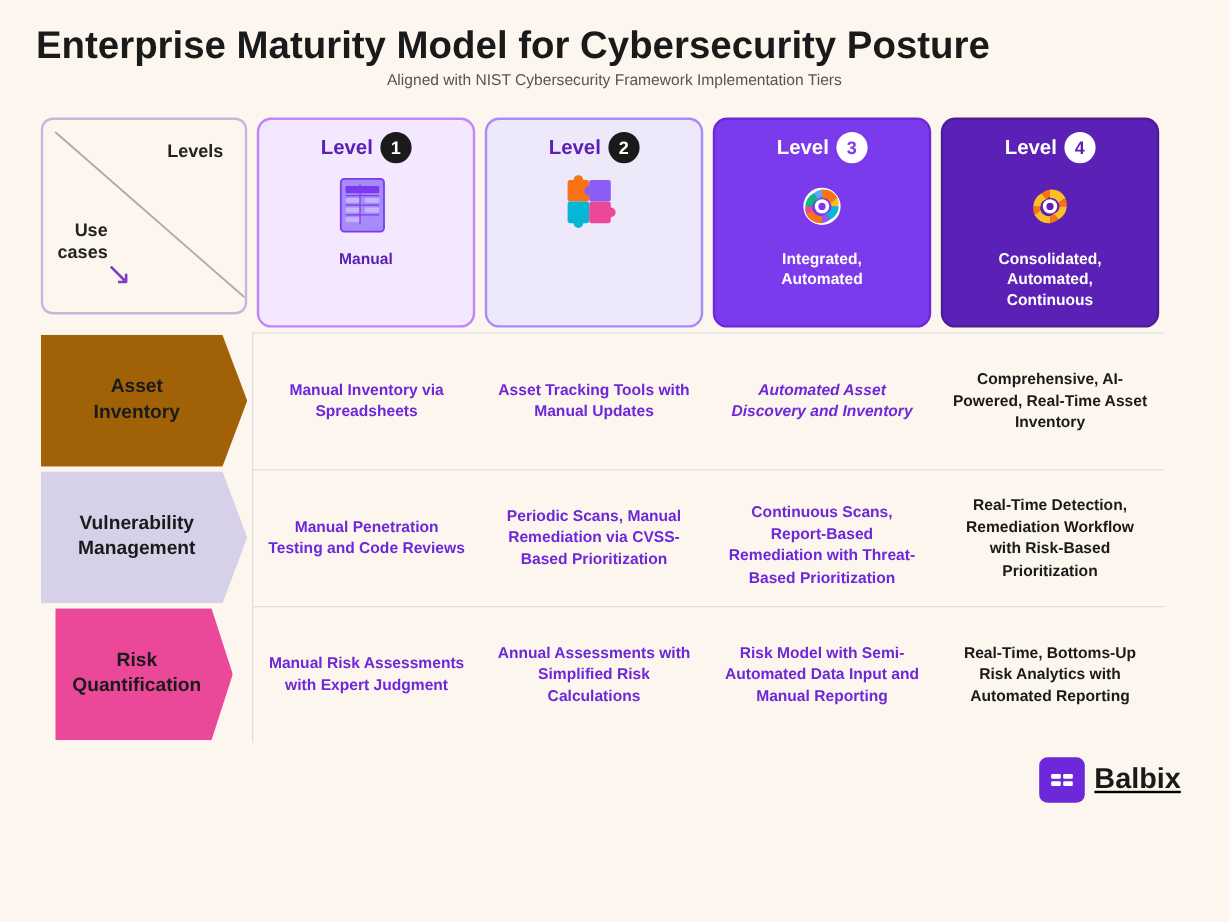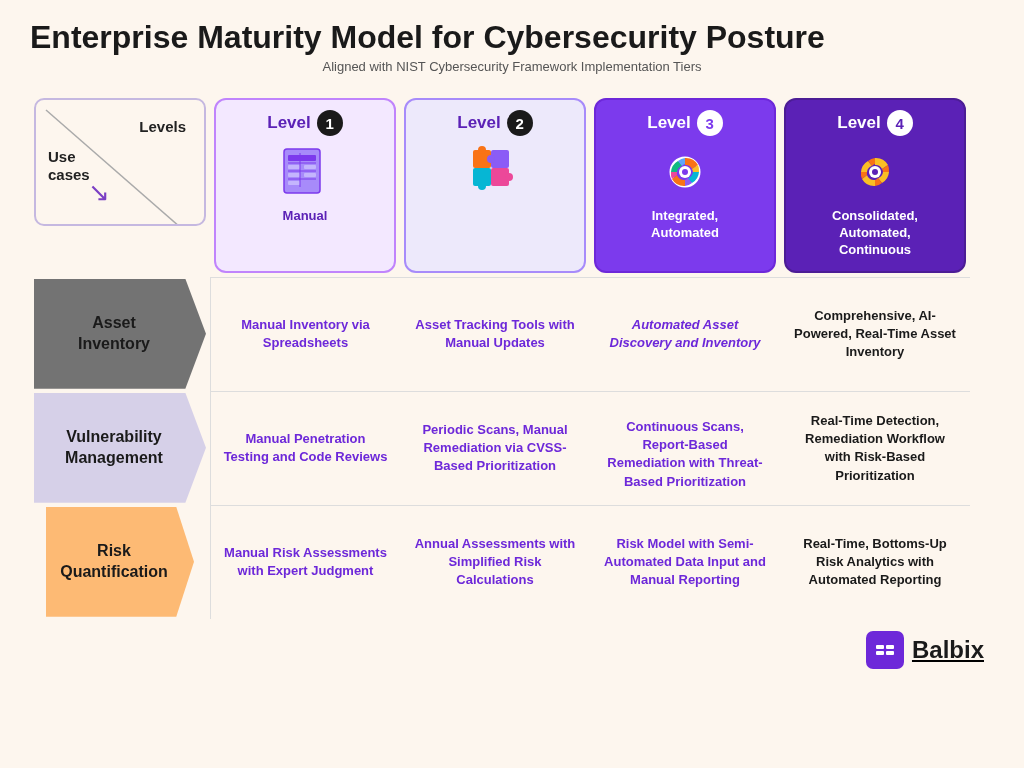--- a/index.html
+++ b/index.html
@@ -58,21 +58,21 @@
     }
   </style>
 </head>
 <body>
 
 <h1 class="main-title">Enterprise Maturity Model for Cybersecurity Posture</h1>
 <p class="subtitle">Aligned with NIST Cybersecurity Framework Implementation Tiers</p>
 
 <div class="grid-main">
 
-  <div class="header-corner" style="height:128px; margin:4px; border-radius:10px; background:#fdf6ee; border:2px solid #c5b8e0; position:relative;">
+  <div class="header-corner" style="height:164px; margin:4px; border-radius:10px; background:#fdf6ee; border:2px solid #c5b8e0; position:relative;text-align:right;">
     <svg style="position:absolute;top:0;left:0;width:100%;height:100%;">
       <line x1="10" y1="10" x2="168" y2="148" stroke="#aaa" stroke-width="1.5"></line>
     </svg>
     <span style="position:absolute;top:18px;right:18px;font-weight:800;font-size:15px;color:#222;">Levels</span>
     <span style="position:absolute;bottom:40px;left:12px;font-weight:800;font-size:15px;color:#222;line-height:1.2;">Use<br>cases</span>
     <span style="position:absolute;bottom:16px;left:52px;font-size:26px;color:#7b3fc4;transform:rotate(0deg);">↘</span>
   </div>
 
   <div id="level-cards-container" style="display:contents;"><div class="level-card l1" style="margin: 4px; border-radius: 12px; display: flex; flex-direction: column; align-items: center; padding: 10px 8px 12px; border: 2.5px solid rgb(192, 132, 252); background: rgb(243, 232, 255);">
     <div style="display:flex;align-items:center;gap:6px;margin-bottom:8px;">
@@ -151,21 +151,21 @@
             <path d="M20 16 A14 14 0 0 1 27 13 L27 19 A7 7 0 0 0 24 21 Z" fill="#f97316"></path>
             <circle cx="27" cy="27" r="6" fill="#fff"></circle>
             <circle cx="27" cy="27" r="3" fill="#5b21b6"></circle>
           </svg>
     </div>
     <div style="font-size:13px;font-weight:700;text-align:center;color:#fff;line-height:1.3;white-space:pre-line;">Consolidated,
 Automated,
 Continuous</div>
   </div></div>
 
-  <div id="data-rows-container" style="display:contents;"><div style="background: #737373; margin: 2px 4px; display: flex; align-items: center; justify-content: center; clip-path: polygon(0px 0px, 88% 0px, 100% 50%, 88% 100%, 0px 100%); padding: 12px 28px 12px 16px; min-height: 110px;">
+  <div id="data-rows-container" style="display:contents;"><div style="background: #a16207; margin: 2px 4px; display: flex; align-items: center; justify-content: center; clip-path: polygon(0px 0px, 88% 0px, 100% 50%, 88% 100%, 0px 100%); padding: 12px 28px 12px 16px; min-height: 110px;">
         <span style="font-size:16px;font-weight:900;color:#1a1a1a;text-align:center;line-height:1.3;white-space:pre-line;">Asset
 Inventory</span>
       </div><div style="padding: 14px 12px; border-top: 1.5px solid rgb(221, 221, 221); border-left: 1.5px solid rgb(221, 221, 221); display: flex; align-items: center; justify-content: center; text-align: center; min-height: 110px;">
         <span style="font-size:13px;font-weight:700;color:#6d28d9;line-height:1.4;text-align:center;">Manual Inventory via Spreadsheets</span>
       </div><div style="padding: 14px 12px; border-top: 1.5px solid rgb(221, 221, 221); border-left: none; display: flex; align-items: center; justify-content: center; text-align: center; min-height: 110px;">
         <span style="font-size:13px;font-weight:800;color:#6d28d9;line-height:1.4;text-align:center;">Asset Tracking Tools with Manual Updates</span>
       </div><div style="padding: 14px 12px; border-top: 1.5px solid rgb(221, 221, 221); border-left: none; display: flex; align-items: center; text-align: center; min-height: 110px; font-style: italic;">
         <span style="font-size:13px;font-weight:800;color:#6d28d9;line-height:1.4;text-align:center;">Automated Asset Discovery and Inventory</span>
       </div><div style="padding: 14px 12px; border-top: 1.5px solid rgb(221, 221, 221); border-left: none; display: flex; align-items: center; justify-content: center; text-align: center; min-height: 110px;">
         <span style="font-size:13px;font-weight:700;color:#1a1a1a;line-height:1.4;text-align:center;">Comprehensive, AI-Powered, Real-Time Asset Inventory</span>
@@ -173,21 +173,21 @@
         <span style="font-size:16px;font-weight:900;color:#1a1a1a;text-align:center;line-height:1.3;white-space:pre-line;">Vulnerability
 Management</span>
       </div><div style="padding: 14px 12px; border-top: 1.5px solid rgb(221, 221, 221); border-left: 1.5px solid rgb(221, 221, 221); display: flex; align-items: center; justify-content: center; text-align: center; min-height: 110px;">
         <span style="font-size:13px;font-weight:700;color:#6d28d9;line-height:1.4;text-align:center;">Manual Penetration Testing and Code Reviews</span>
       </div><div style="padding: 14px 12px; border-top: 1.5px solid rgb(221, 221, 221); border-left: none; display: flex; align-items: center; justify-content: center; text-align: center; min-height: 110px;">
         <span style="font-size:13px;font-weight:800;color:#6d28d9;line-height:1.4;text-align:center;">Periodic Scans, Manual Remediation via CVSS-Based Prioritization</span>
       </div><div style="padding: 14px 12px; border-top: 1.5px solid rgb(221, 221, 221); border-left: none; display: flex; align-items: center; justify-content: center; text-align: center; min-height: 110px;">
         <span style="font-size:13px;font-weight:800;color:#6d28d9;line-height:1.4;margin-top:12px;">Continuous Scans, Report-Based Remediation with Threat-Based Prioritization</span>
       </div><div style="padding: 14px 12px; border-top: 1.5px solid rgb(221, 221, 221); border-left: none; display: flex; align-items: center; justify-content: center; text-align: center; min-height: 110px;">
         <span style="font-size:13px;font-weight:700;color:#1a1a1a;line-height:1.4;text-align:center;">Real-Time Detection, Remediation Workflow with Risk-Based Prioritization</span>
-      </div><div style="background: #fdba74; margin: 2px 16px; display: flex; align-items: center; justify-content: center; clip-path: polygon(0px 0px, 88% 0px, 100% 50%, 88% 100%, 0px 100%); padding: 12px 28px 12px 16px; min-height: 110px;">
+      </div><div style="background: #ec4899; margin: 2px 16px; display: flex; align-items: center; justify-content: center; clip-path: polygon(0px 0px, 88% 0px, 100% 50%, 88% 100%, 0px 100%); padding: 12px 28px 12px 16px; min-height: 110px;">
         <span style="font-size:16px;font-weight:900;color:#1a1a1a;text-align:center;line-height:1.3;white-space:pre-line;">Risk
 Quantification</span>
       </div><div style="padding: 14px 12px; border-top: 1.5px solid rgb(221, 221, 221); border-left: 1.5px solid rgb(221, 221, 221); display: flex; align-items: center; justify-content: center; text-align: center; min-height: 110px;">
         <span style="font-size:13px;font-weight:700;color:#6d28d9;line-height:1.4;text-align:center;">Manual Risk Assessments with Expert Judgment</span>
       </div><div style="padding: 14px 12px; border-top: 1.5px solid rgb(221, 221, 221); border-left: none; display: flex; align-items: center; justify-content: center; text-align: center; min-height: 110px;">
         <span style="font-size:13px;font-weight:800;color:#6d28d9;line-height:1.4;text-align:center;">Annual Assessments with Simplified Risk Calculations</span>
       </div><div style="padding: 14px 12px; border-top: 1.5px solid rgb(221, 221, 221); border-left: none; display: flex; align-items: center; text-align: center; min-height: 110px;">
         <span style="font-size:13px;font-weight:800;color:#6d28d9;line-height:1.4;text-align:center;">Risk Model with Semi-Automated Data Input and Manual Reporting</span>
       </div><div style="padding: 14px 12px; border-top: 1.5px solid rgb(221, 221, 221); border-left: none; display: flex; align-items: center; justify-content: center; text-align: center; min-height: 110px;">
         <span style="font-size:13px;font-weight:700;color:#1a1a1a;line-height:1.4;text-align:center;">Real-Time, Bottoms-Up Risk Analytics with Automated Reporting</span>

